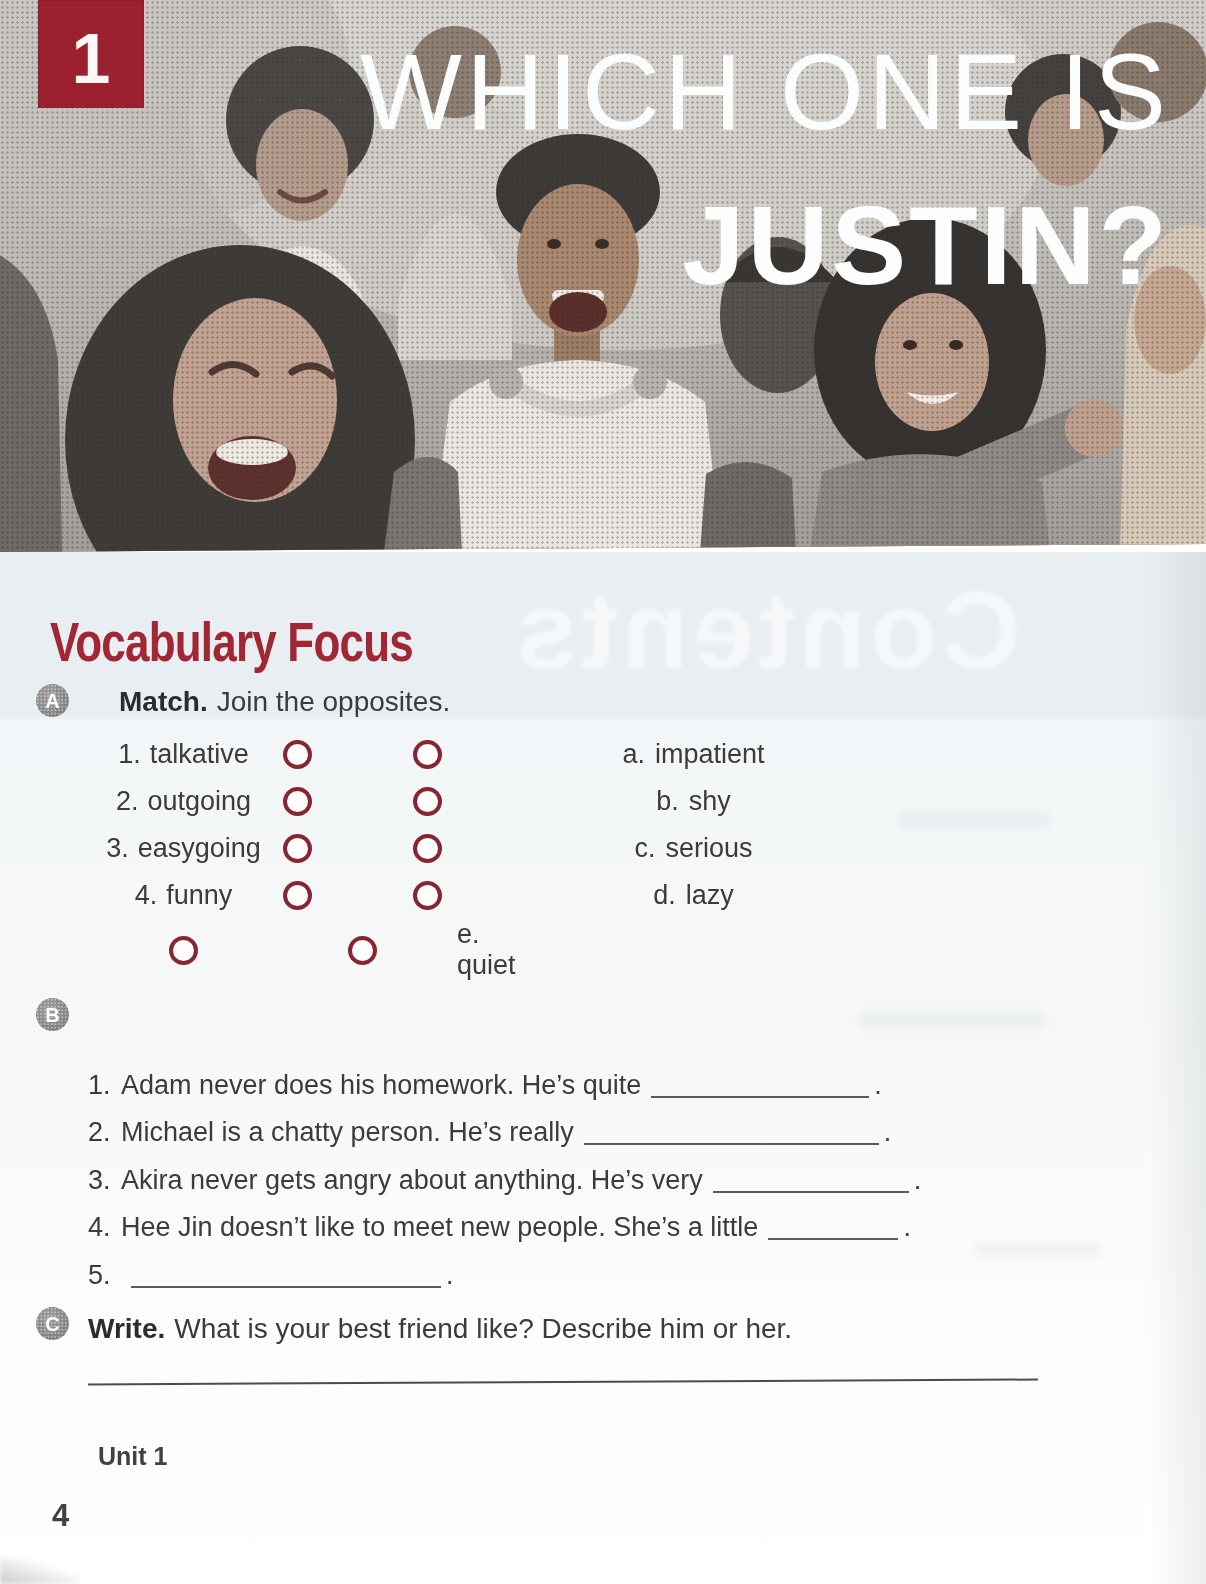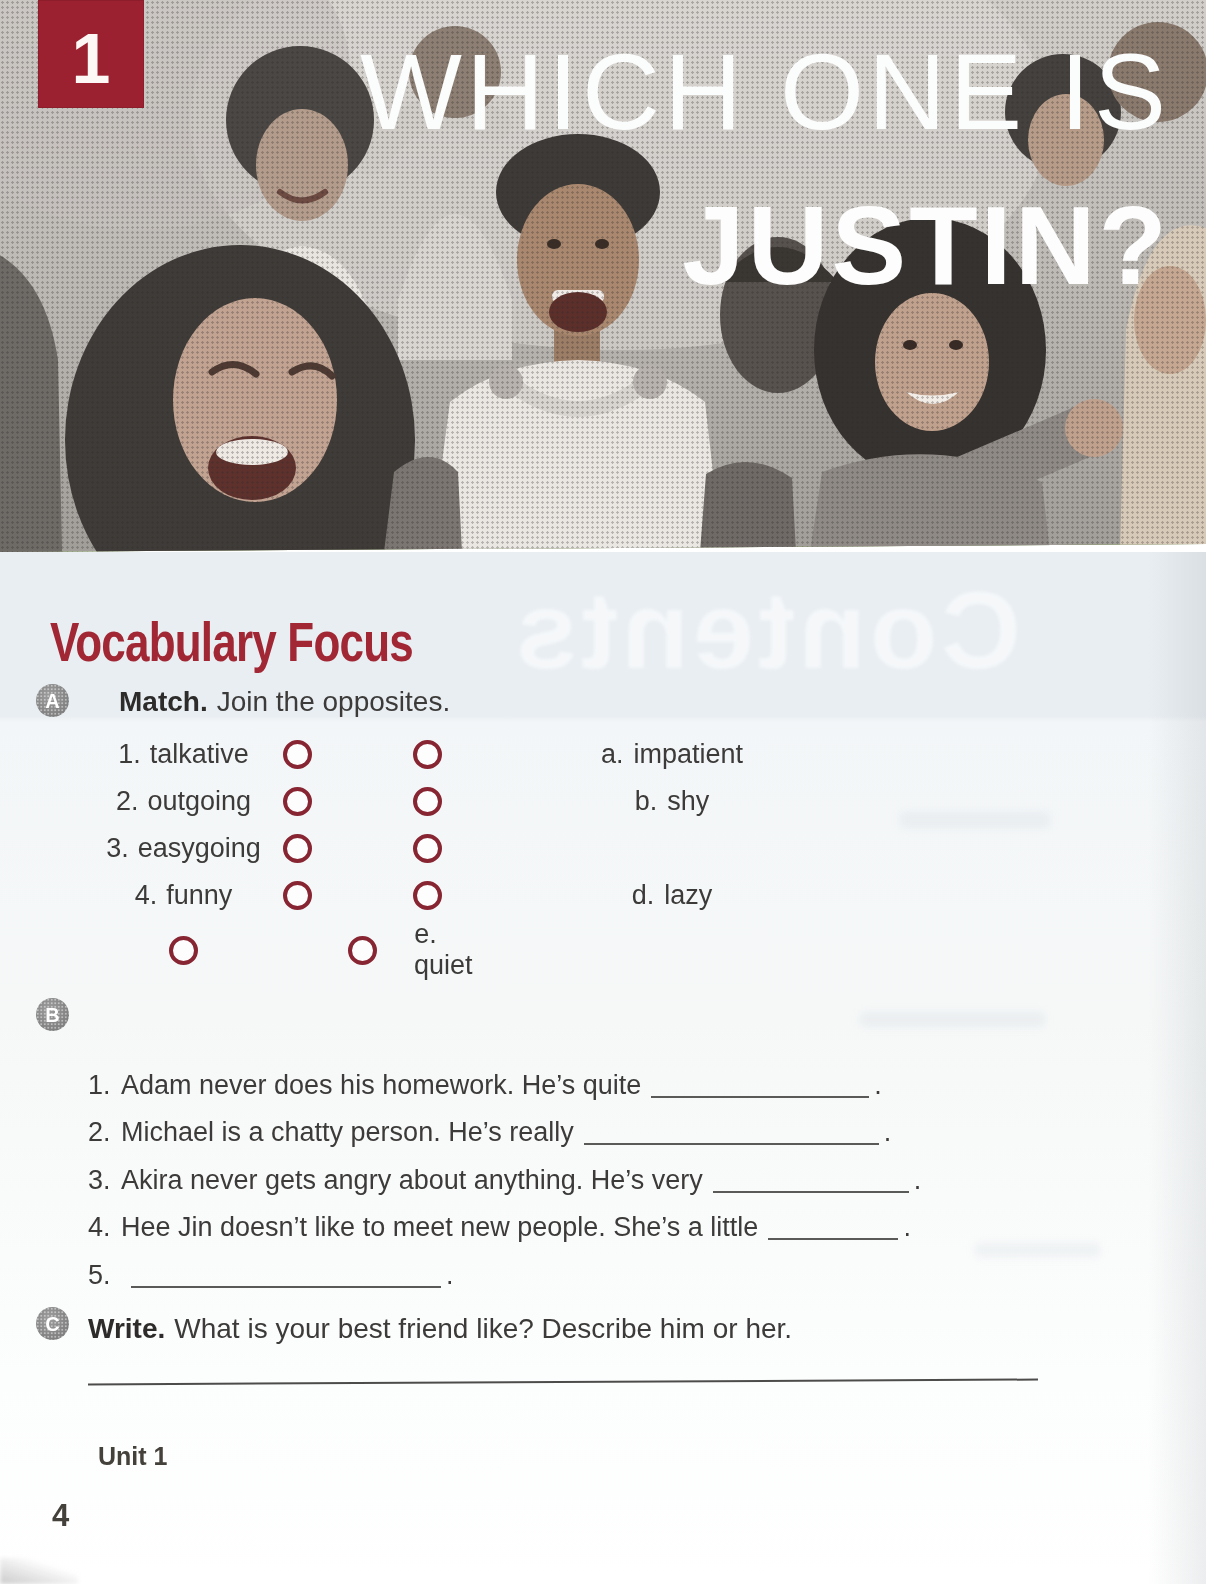--- a/index.html
+++ b/index.html
@@ -73,21 +73,21 @@
   .instr .sp{margin-left:9px;}
   
   .match-list{position:absolute;left:90px;top:731px;width:800px;}
   .match-row{display:grid;grid-template-columns:187px 40px 90px 40px auto;align-items:center;height:47px;text-align:center;}
   .match-word{font-size:27px;color:#3c3b39;}
   .match-num{display:inline-block;margin-right:9px;}
   .ring{
     width:21px;height:21px;border:4px solid #872532;border-radius:50%;
     background:#fdfdfd;justify-self:center;box-sizing:content-box;cursor:pointer;
   }
-  .match-label{font-size:27px;color:#3c3b39;padding-left:7px;}
+  .match-label{font-size:27px;color:#3c3b39;padding-left:7px;margin-left:43px;}
   .match-letter{display:inline-block;margin-right:10px;}
   
   .sentences{position:absolute;left:88px;top:1053px;width:1000px;}
   .sentence-row{display:flex;align-items:flex-end;height:47.5px;font-size:27px;color:#3c3b39;}
   .sentence-row .num{width:33px;flex:none;}
   .sentence-row .blank{
     display:inline-block;height:26px;border-bottom:2px solid #5a5a58;
     margin:0 5px 3px 10px;cursor:text;
   }
   
@@ -209,20 +209,21 @@
       <div class="ring"></div>
       <div></div>
       <div class="ring"></div>
       <div class="match-label"><span class="match-letter">b.</span><span>shy</span></div>
     </div>
     <div class="match-row">
       <div class="match-word"><span class="match-num">3.</span><span>easygoing</span></div>
       <div class="ring"></div>
       <div></div>
       <div class="ring"></div>
+      <div class="match-label"><span class="match-letter">c.</span><span>serious</span></div>
     </div>
     <div class="match-row">
       <div class="match-word"><span class="match-num">4.</span><span>funny</span></div>
       <div class="ring"></div>
       <div></div>
       <div class="ring"></div>
       <div class="match-label"><span class="match-letter">d.</span><span>lazy</span></div>
     </div>
     <div class="match-row">
       <div class="ring"></div>

